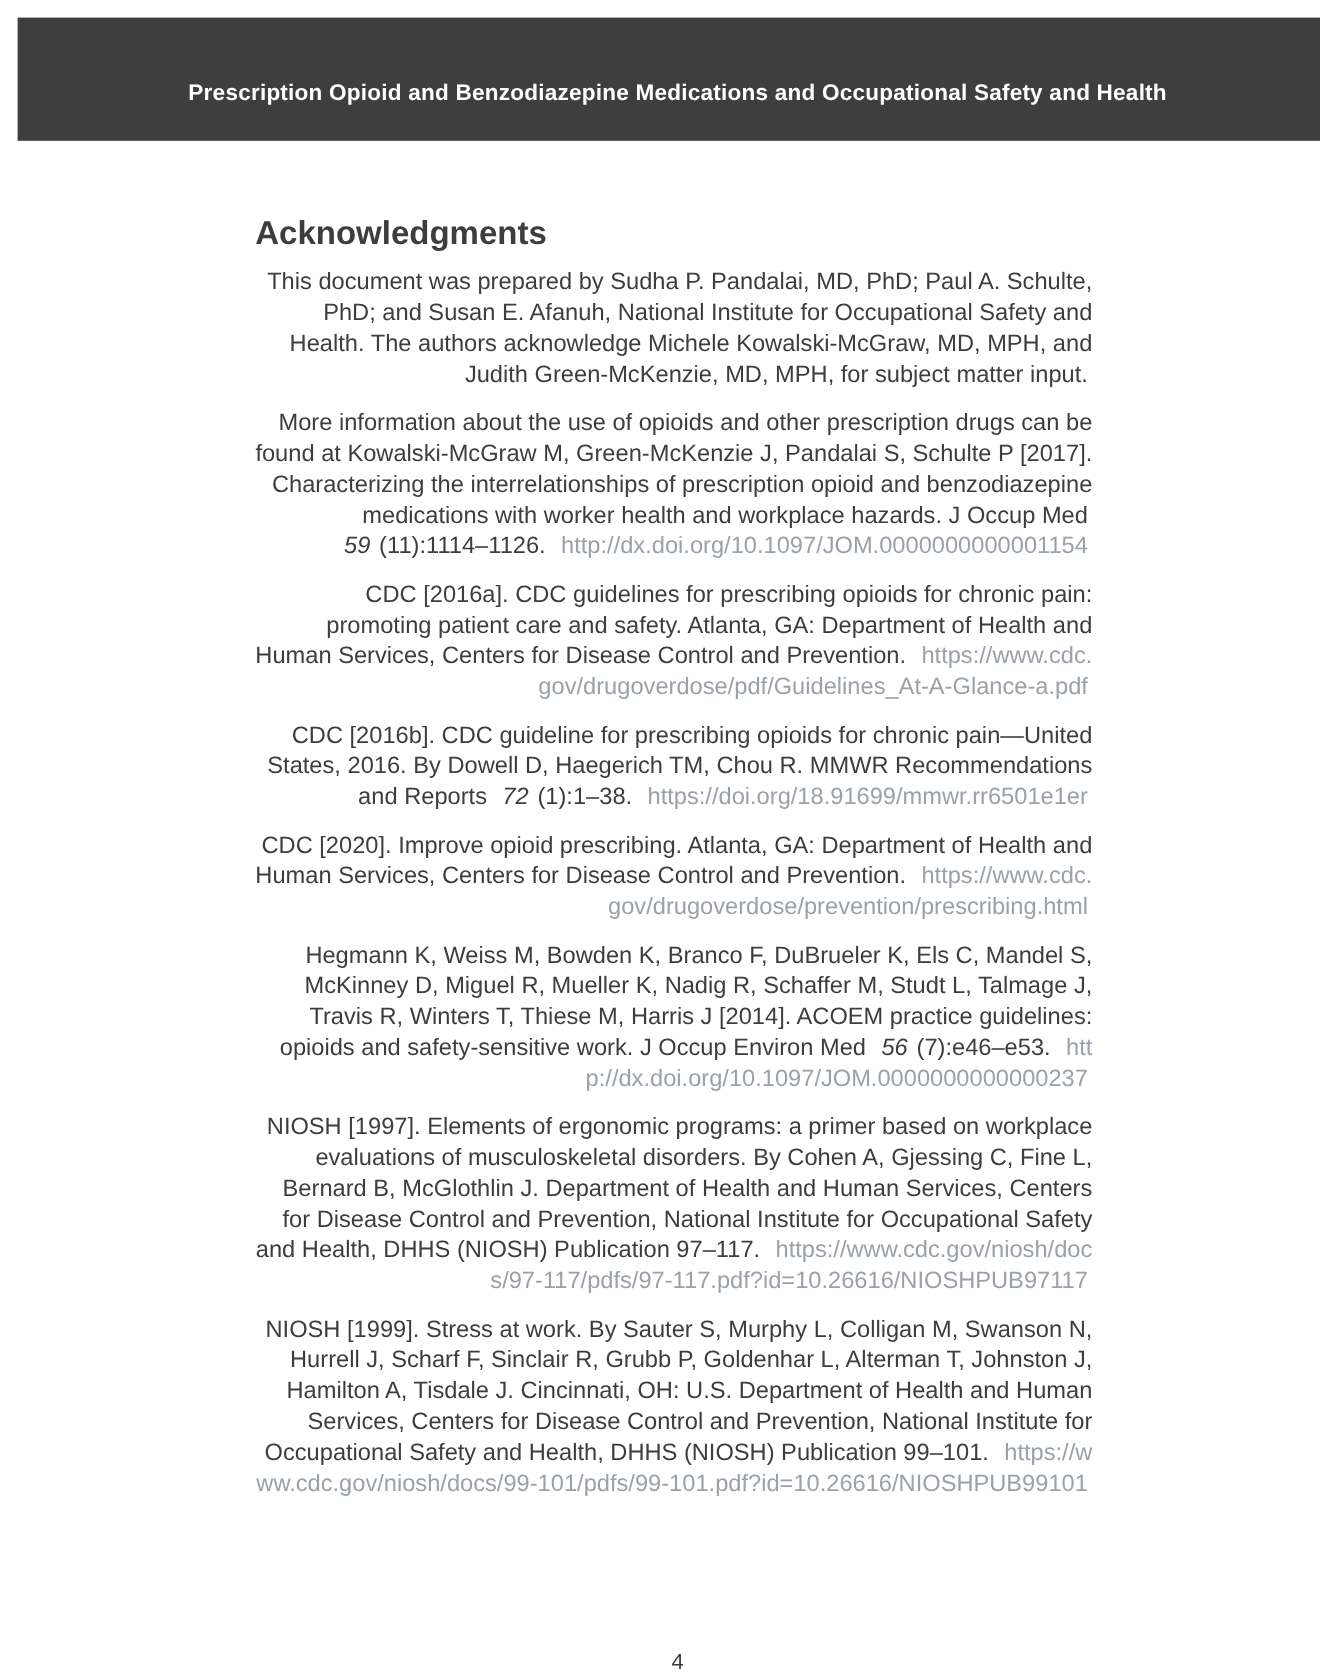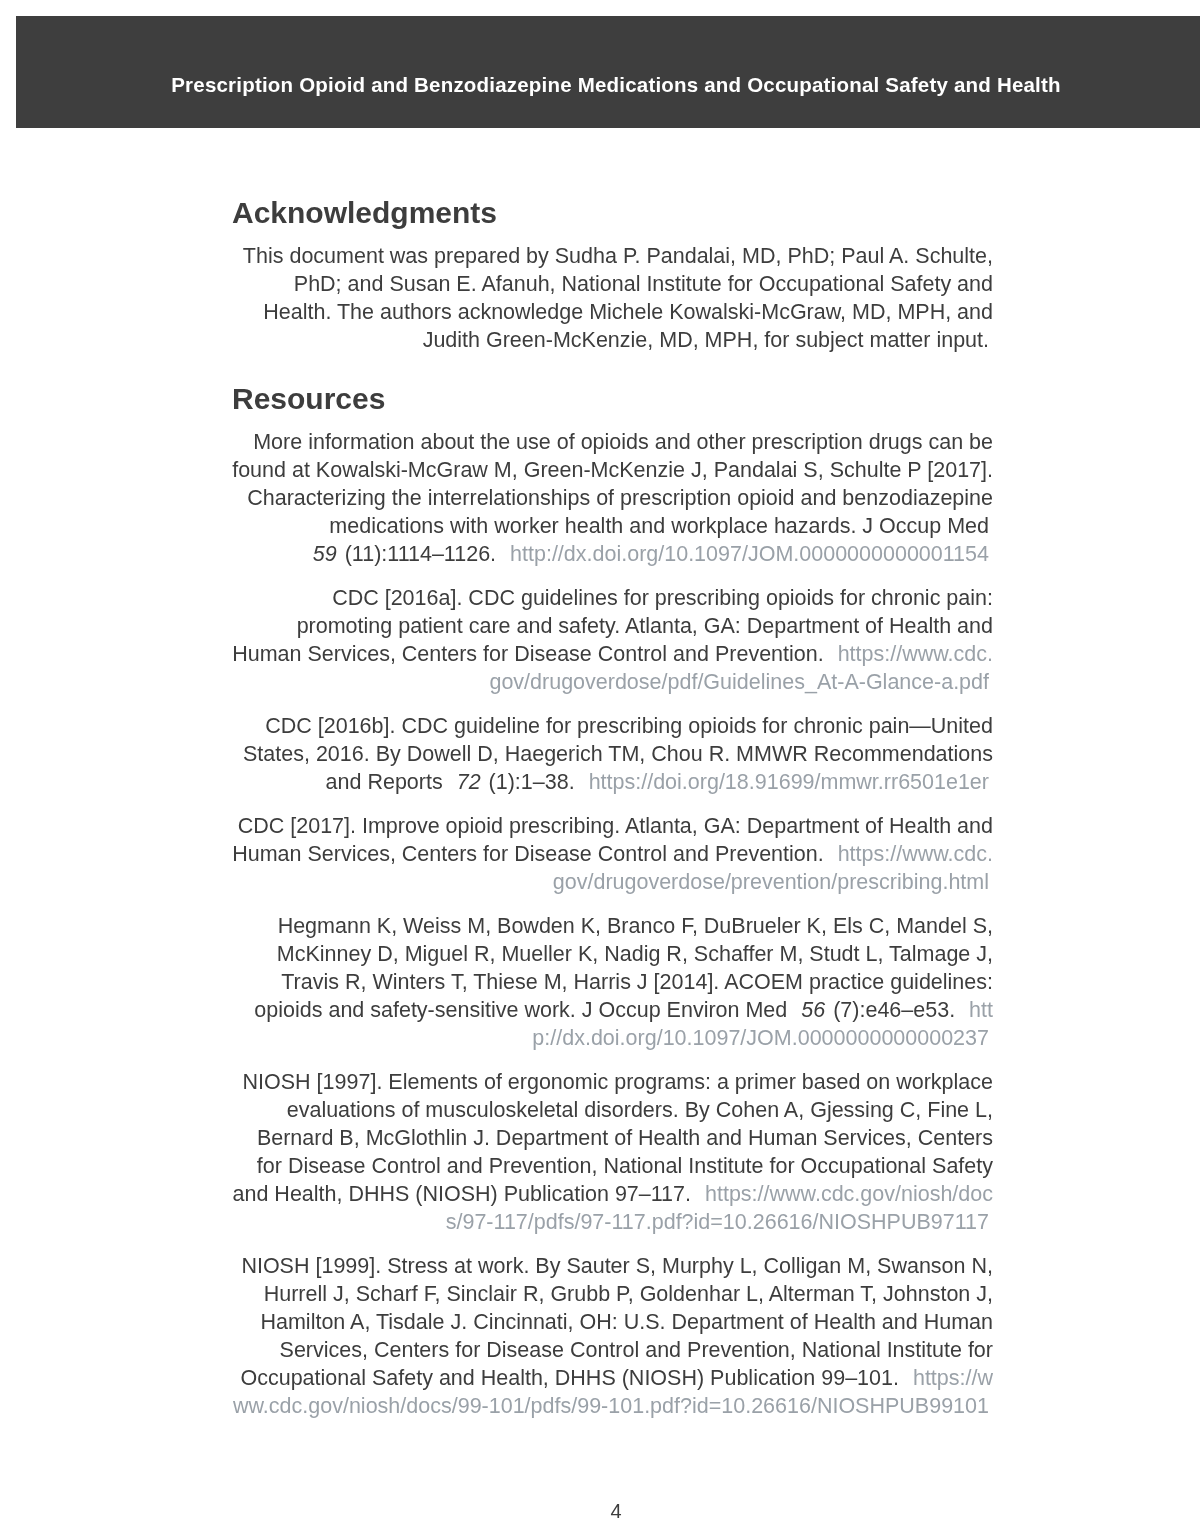--- a/index.html
+++ b/index.html
@@ -80,26 +80,25 @@
 
   <div class="header-bar">
     <div class="header-title">Prescription Opioid and Benzodiazepine Medications and Occupational Safety and Health</div>
   </div>
 
   <div class="content">
 
     <h2 class="section-heading">Acknowledgments</h2>
     <p class="paragraph"><span>This document was prepared by Sudha P. Pandalai, MD, PhD; Paul A. Schulte, PhD; and Susan E. Afanuh, National Institute for Occupational Safety and Health. The authors acknowledge Michele Kowalski-McGraw, MD, MPH, and Judith Green-McKenzie, MD, MPH, for subject matter input.</span></p>
 
-    <h2 class="section-heading">Resources</h2>
     <p class="paragraph"><span>More information about the use of opioids and other prescription drugs can be found at Kowalski-McGraw M, Green-McKenzie J, Pandalai S, Schulte P [2017]. Characterizing the interrelationships of prescription opioid and benzodiazepine medications with worker health and workplace hazards. J Occup Med </span><em>59</em><span>(11):1114–1126. </span><a class="doc-link" href="#">http://dx.doi.org/10.1097/JOM.0000000000001154</a></p>
 
     <p class="paragraph"><span>CDC [2016a]. CDC guidelines for prescribing opioids for chronic pain: promoting patient care and safety. Atlanta, GA: Department of Health and Human Services, Centers for Disease Control and Prevention. </span><a class="doc-link" href="#">https://www.cdc.gov/drugoverdose/pdf/Guidelines_At-A-Glance-a.pdf</a></p>
     <p class="paragraph"><span>CDC [2016b]. CDC guideline for prescribing opioids for chronic pain—United States, 2016. By Dowell D, Haegerich TM, Chou R. MMWR Recommendations and Reports </span><em>72</em><span>(1):1–38. </span><a class="doc-link" href="#">https://doi.org/18.91699/mmwr.rr6501e1er</a></p>
-    <p class="paragraph"><span>CDC [2017]. Improve opioid prescribing. Atlanta, GA: Department of Health and Human Services, Centers for Disease Control and Prevention. </span><a class="doc-link" href="#">https://www.cdc.gov/drugoverdose/prevention/prescribing.html</a></p>
+    <p class="paragraph"><span>CDC [2020]. Improve opioid prescribing. Atlanta, GA: Department of Health and Human Services, Centers for Disease Control and Prevention. </span><a class="doc-link" href="#">https://www.cdc.gov/drugoverdose/prevention/prescribing.html</a></p>
     <p class="paragraph"><span>Hegmann K, Weiss M, Bowden K, Branco F, DuBrueler K, Els C, Mandel S, McKinney D, Miguel R, Mueller K, Nadig R, Schaffer M, Studt L, Talmage J, Travis R, Winters T, Thiese M, Harris J [2014]. ACOEM practice guidelines: opioids and safety-sensitive work. J Occup Environ Med </span><em>56</em><span>(7):e46–e53. </span><a class="doc-link" href="#">http://dx.doi.org/10.1097/JOM.0000000000000237</a></p>
     <p class="paragraph"><span>NIOSH [1997]. Elements of ergonomic programs: a primer based on workplace evaluations of musculoskeletal disorders. By Cohen A, Gjessing C, Fine L, Bernard B, McGlothlin J. Department of Health and Human Services, Centers for Disease Control and Prevention, National Institute for Occupational Safety and Health, DHHS (NIOSH) Publication 97–117. </span><a class="doc-link" href="#">https://www.cdc.gov/niosh/docs/97-117/pdfs/97-117.pdf?id=10.26616/NIOSHPUB97117</a></p>
     <p class="paragraph"><span>NIOSH [1999]. Stress at work. By Sauter S, Murphy L, Colligan M, Swanson N, Hurrell J, Scharf F, Sinclair R, Grubb P, Goldenhar L, Alterman T, Johnston J, Hamilton A, Tisdale J. Cincinnati, OH: U.S. Department of Health and Human Services, Centers for Disease Control and Prevention, National Institute for Occupational Safety and Health, DHHS (NIOSH) Publication 99–101. </span><a class="doc-link" href="#">https://www.cdc.gov/niosh/docs/99-101/pdfs/99-101.pdf?id=10.26616/NIOSHPUB99101</a></p>
 
   </div>
 
   <div class="page-footer">
     <span class="page-number">4</span>
   </div>
 

